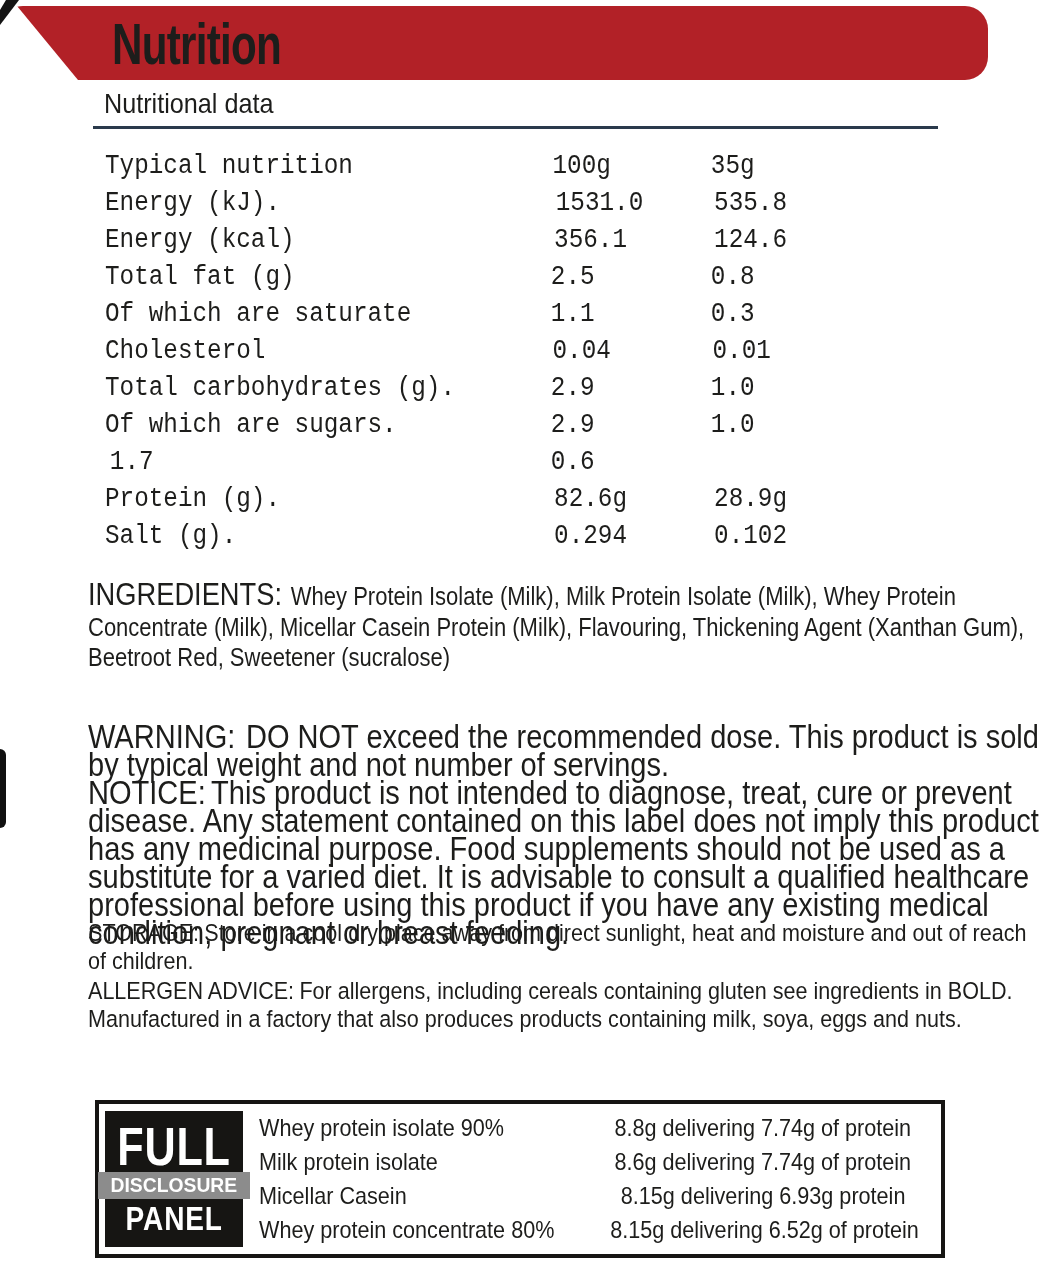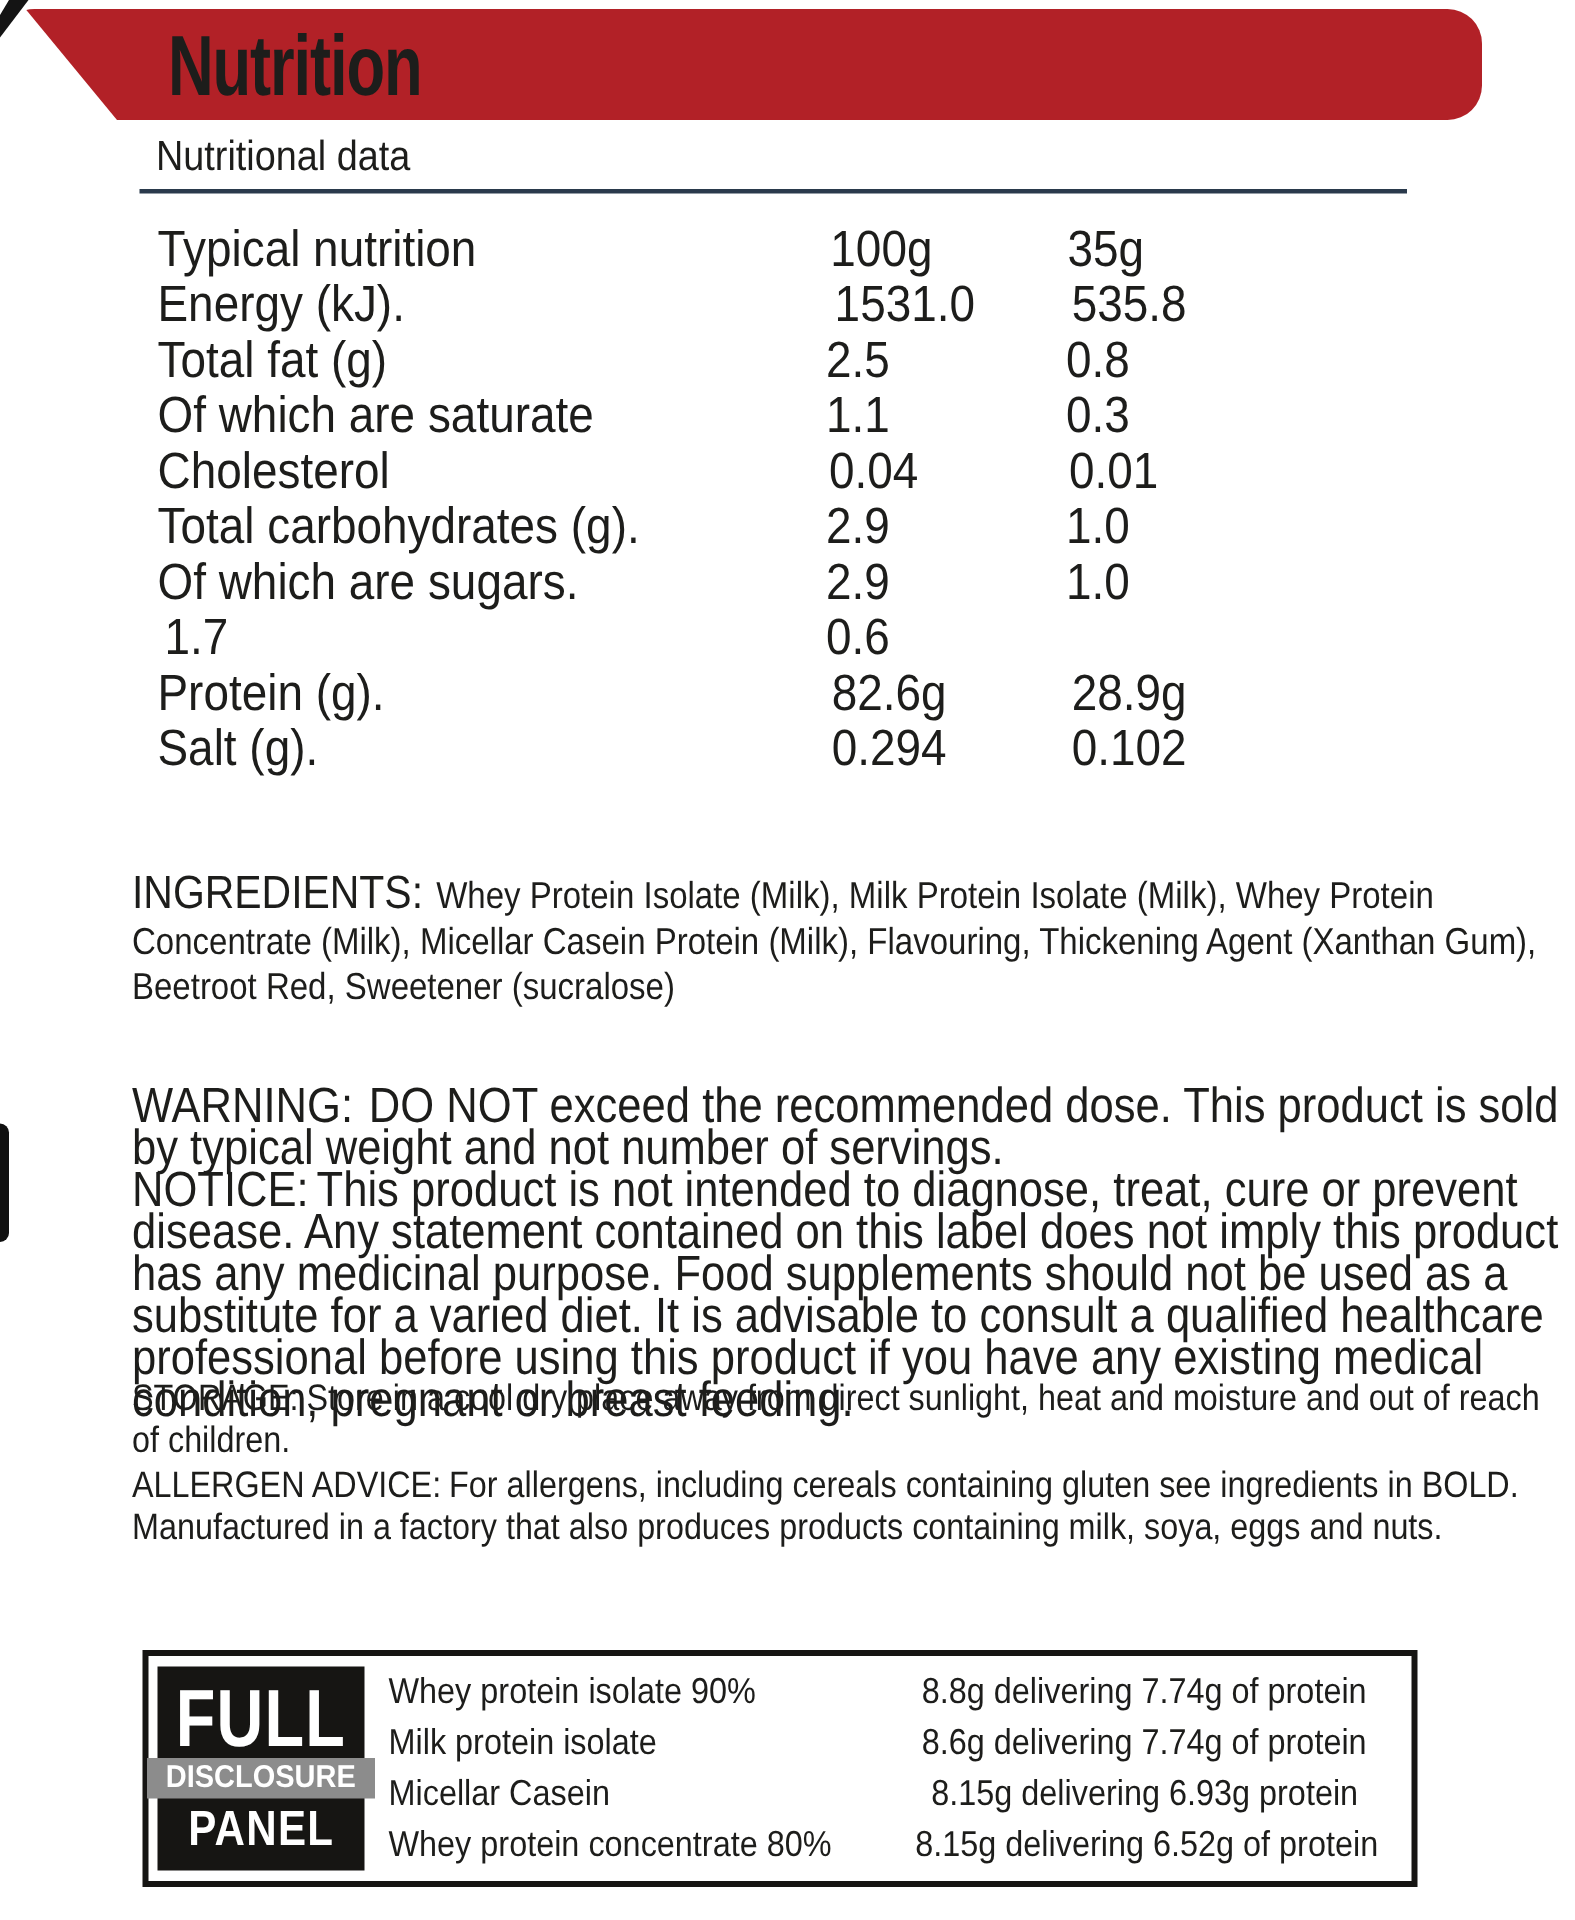--- a/index.html
+++ b/index.html
@@ -31,21 +31,21 @@
   }
   .subtitle-rule {
     position:absolute; left:93px; top:126px; width:845px; height:3px;
     background:var(--rule-navy,#2a3a4c);
   }
 
   
   .ntable { position:absolute; left:105px; top:147px; width:754px; }
   .nrow {
     display:grid; grid-template-columns:1fr 160px 153px;
-    height:37px; align-items:center; font-size:34px;
+    height:37px; align-items:center; font-size:27px;font-family:Liberation Mono, monospace;
   }
   .cell-label span { display:inline-block; transform:scaleX(0.9); transform-origin:0 50%; white-space:nowrap; }
   .cell-val { }
   .cell-val span { display:inline-block; transform:scaleX(0.9); transform-origin:100% 50%; white-space:nowrap; }
 
   
   .blk { position:absolute; left:88px; width:952px;margin-top:20px; }
   .cnd { width:113.6%; transform:scaleX(0.88); transform-origin:0 0; }
   .ing-blk { top:560px; font-size:25px; line-height:30.5px; }
   .ing-label { font-size:31px; margin-right:10px; }
@@ -81,21 +81,21 @@
   .dlogo-disclosure span {
     display:inline-block; font-size:21px; font-weight:bold; color:#fff;
     transform:scaleX(0.92); white-space:nowrap;
   }
   .dlogo-panel {
     font-size:33px; font-weight:bold; color:#fff; line-height:34px; letter-spacing:1px;
     transform:scaleX(0.85); white-space:nowrap;
   }
   .drows {
     position:absolute; left:160px; top:7px; right:8px; bottom:7px;
-    display:flex; flex-direction:column; justify-content:space-between;
+    display:flex; flex-direction:column; justify-content:flex-end;
   }
   .drow { display:grid; grid-template-columns:1fr 340px; align-items:center; font-size:24px; height:34px; }
   .drow-name span { display:inline-block; transform:scaleX(0.9); transform-origin:0 50%; white-space:nowrap; }
   .drow-value { text-align:center; }
   .drow-value span { display:inline-block; transform:scaleX(0.9); transform-origin:50% 50%; white-space:nowrap; }
 </style>
 </head>
 <body>
 
 <div class="page">
@@ -116,20 +116,25 @@
       <div class="cell-label"><span>Typical nutrition</span></div>
       <div class="cell-val"><span>100g</span></div>
       <div class="cell-val"><span>35g</span></div>
     </div>
     <div class="nrow">
       <div class="cell-label"><span>Energy (kJ).</span></div>
       <div class="cell-val"><span>1531.0</span></div>
       <div class="cell-val"><span>535.8</span></div>
     </div>
     <div class="nrow">
+      <div class="cell-label"><span>Energy (kcal)</span></div>
+      <div class="cell-val"><span>356.1</span></div>
+      <div class="cell-val"><span>124.6</span></div>
+    </div>
+    <div class="nrow">
       <div class="cell-label"><span>Total fat (g)</span></div>
       <div class="cell-val"><span>2.5</span></div>
       <div class="cell-val"><span>0.8</span></div>
     </div>
     <div class="nrow">
       <div class="cell-label"><span>Of which are saturate</span></div>
       <div class="cell-val"><span>1.1</span></div>
       <div class="cell-val"><span>0.3</span></div>
     </div>
     <div class="nrow">

